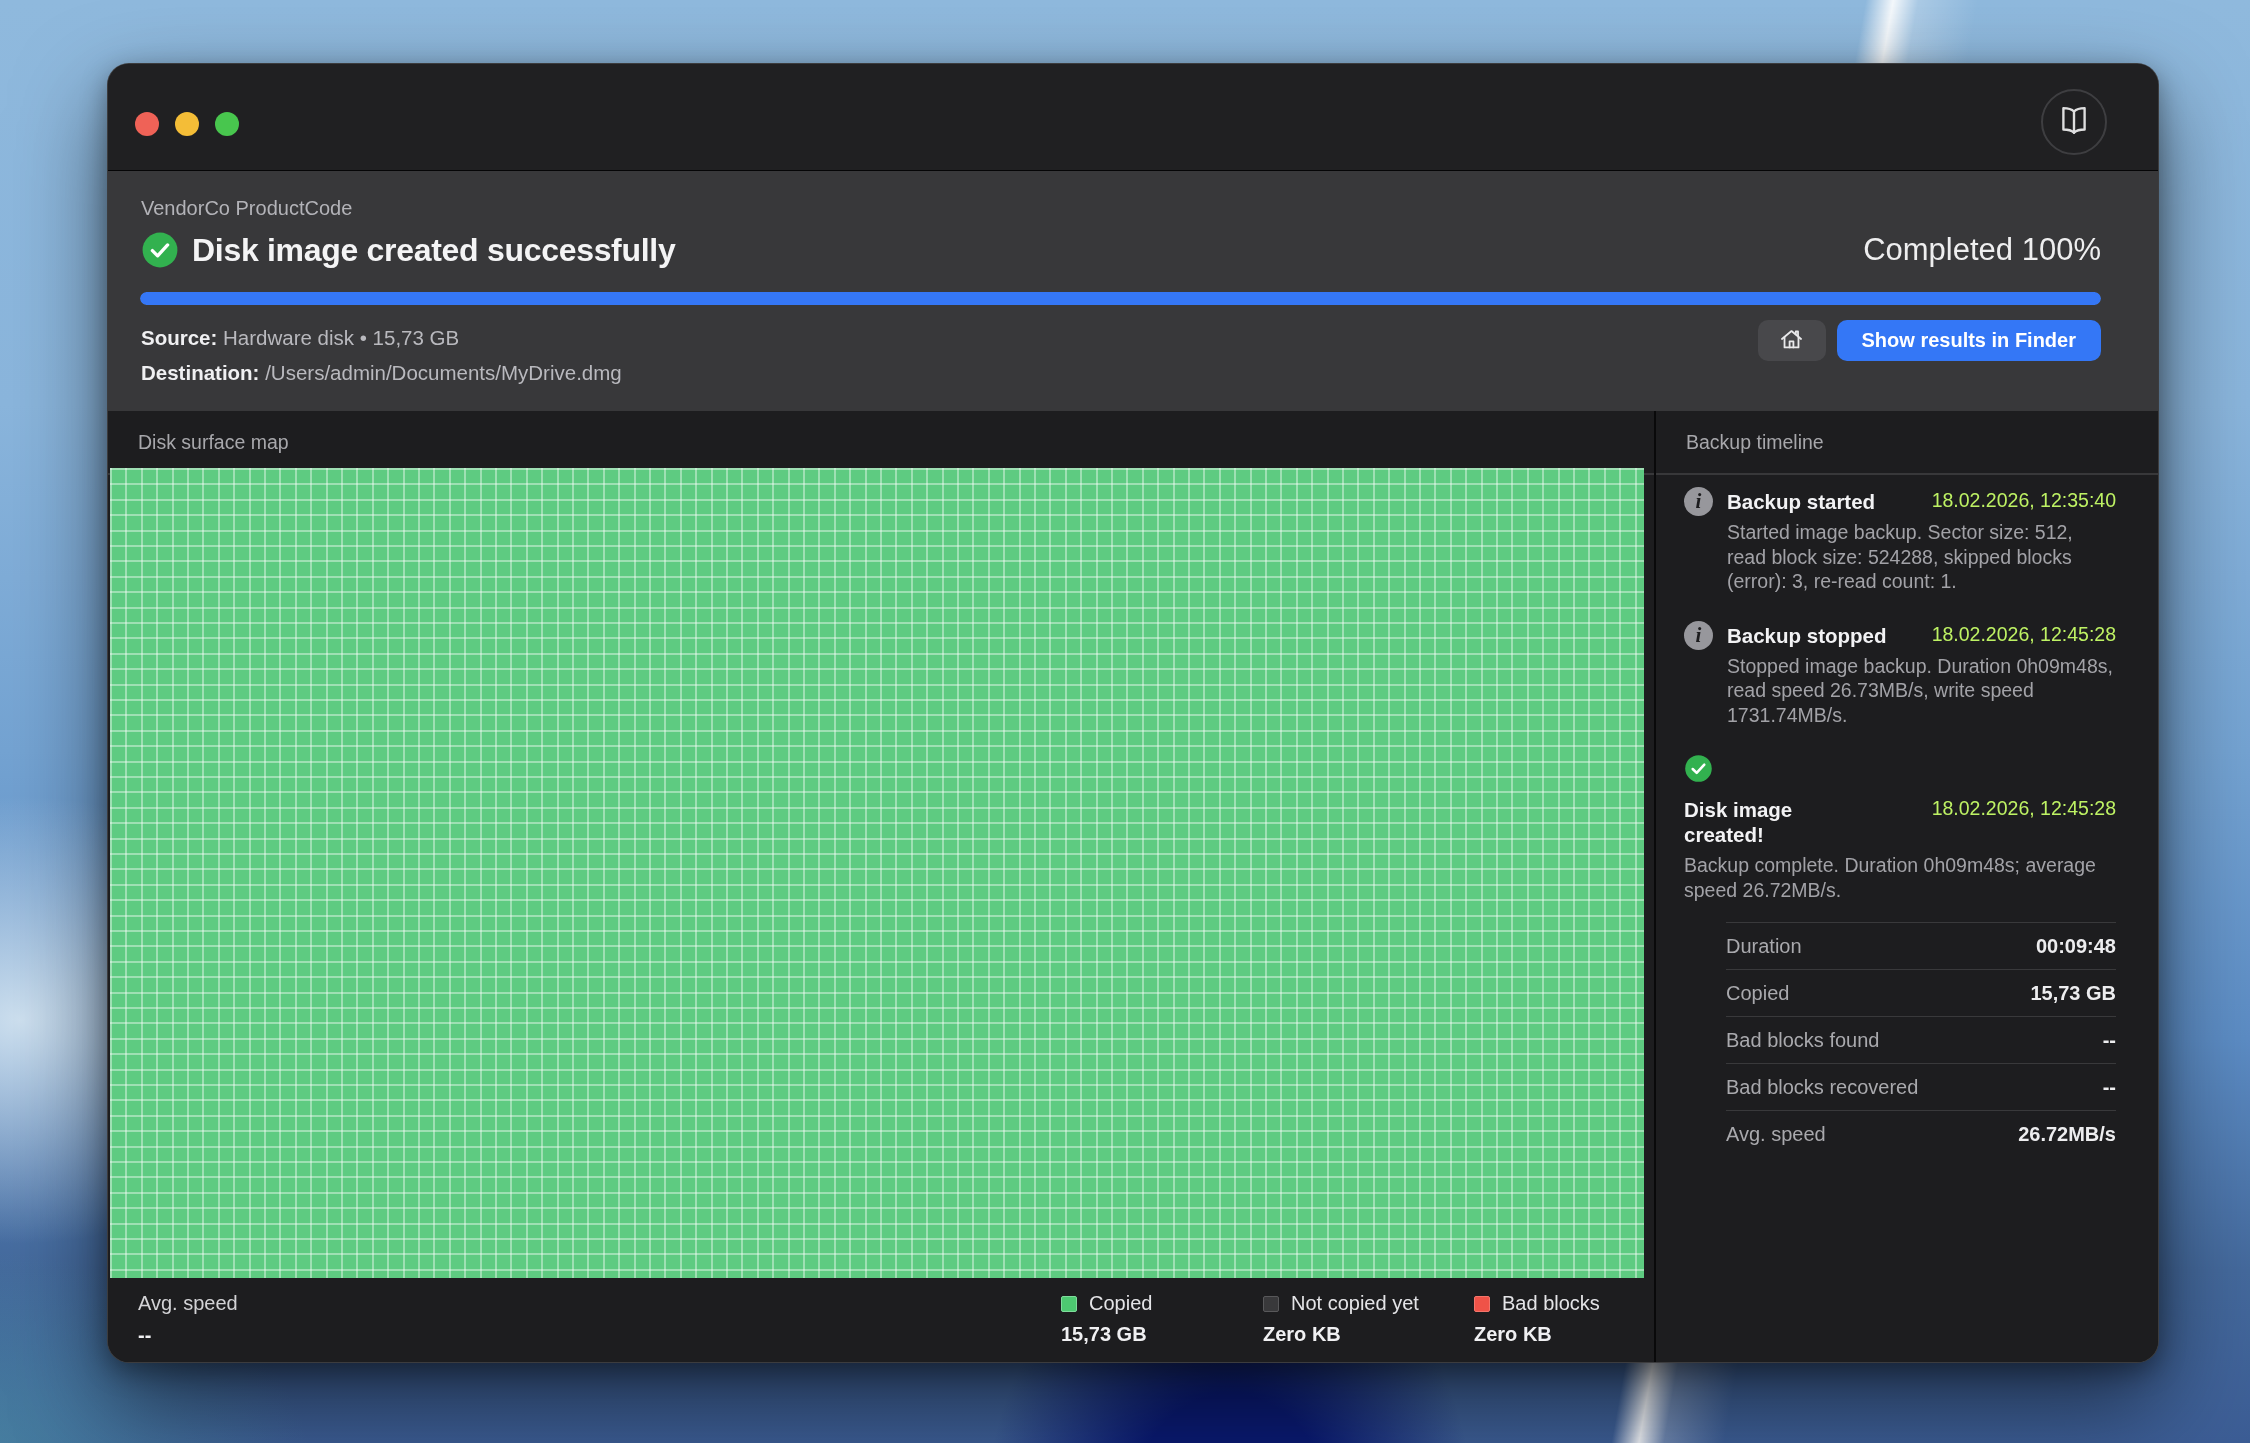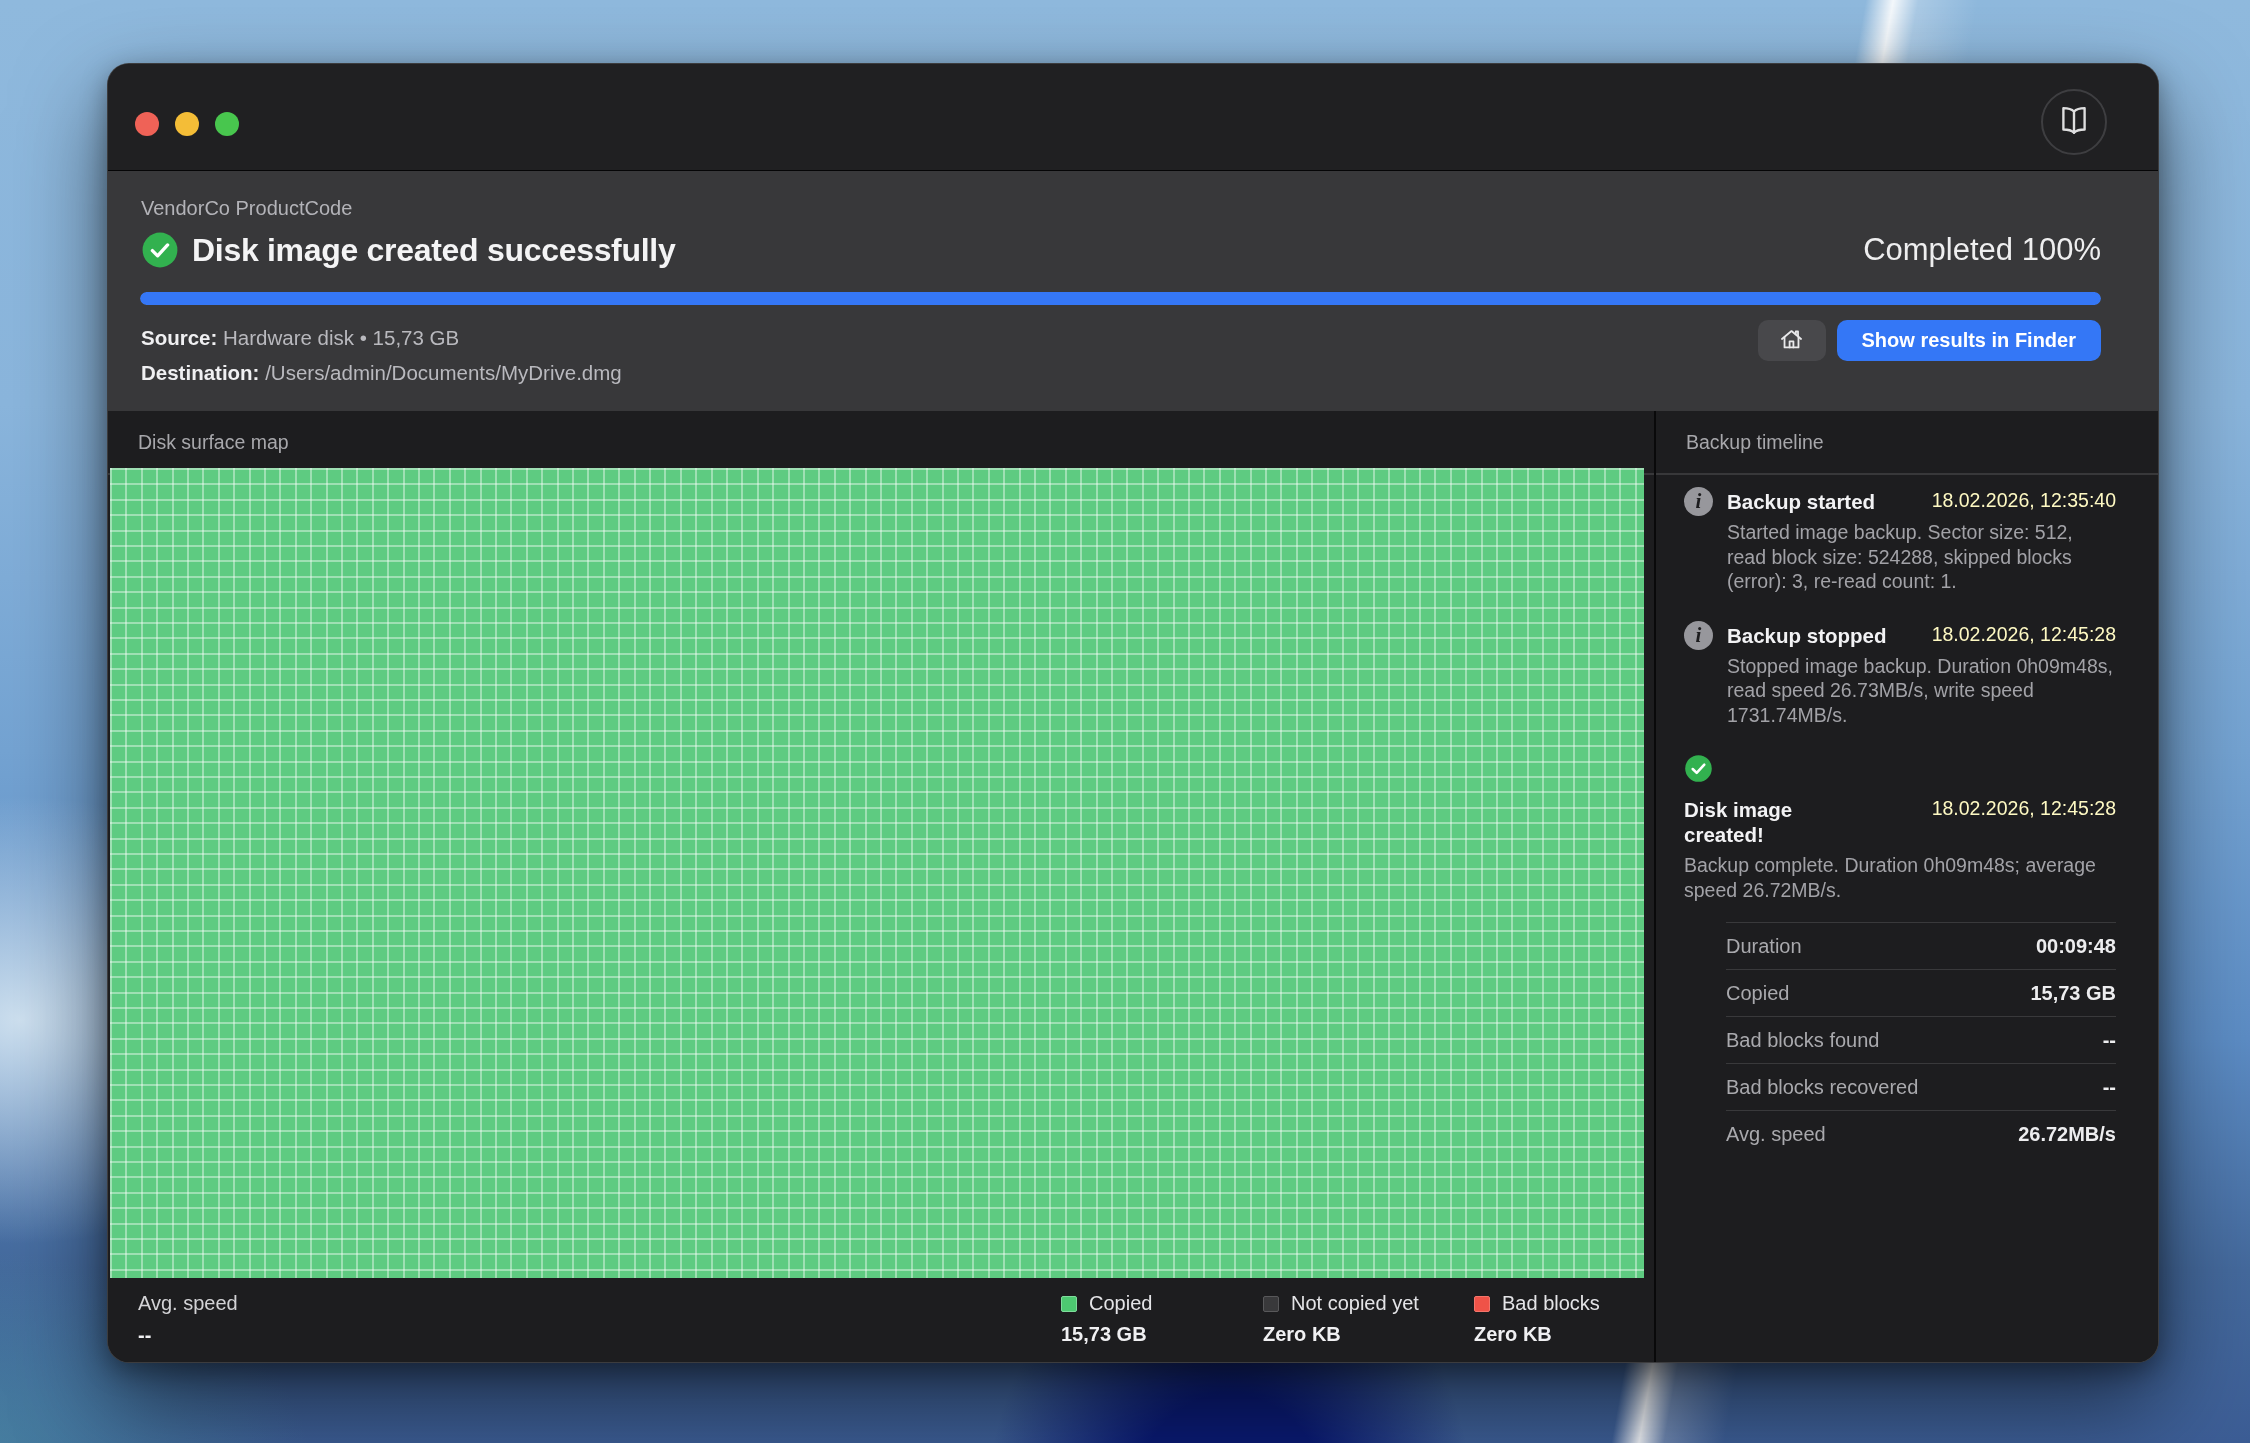--- a/index.html
+++ b/index.html
@@ -86,21 +86,21 @@
   
   .tl-content { padding:14px 42px 0 28px; }
   .event { display:flex; gap:14px; margin-bottom:29px; }
   .ev-icon { flex:0 0 auto; width:29px; height:29px; margin-top:-2px; }
   .info-circle { width:29px; height:29px; border-radius:50%; background:#97979c; color:#1d1d1f;
     font-family:"Liberation Serif", serif; font-style:italic; font-weight:bold; font-size:21px;
     display:flex; align-items:center; justify-content:center; }
   .ev-body { flex:1; min-width:0; }
   .ev-head { display:flex; justify-content:space-between; }
   .ev-title { font-size:20.5px; font-weight:bold; color:#f2f2f4; line-height:25px; max-width:175px; }
-  .ev-date { font-size:19.5px; color:#fef9c3; white-space:nowrap; }
+  .ev-date { font-size:19.5px; color:#bef264; white-space:nowrap; }
   .ev-desc { margin-top:6px; font-size:19.5px; line-height:24.5px; color:#a2a2a7; }
   .ev-3 { margin-bottom:20px;flex-direction:column; }
 
   .stats { margin-left:42px; }
   .stat-row { display:flex; justify-content:space-between; align-items:center; padding:11px 0; border-top:1.5px solid #39393b; min-height:47px; }
   .stat-label { font-size:20px; color:#a9a9ad; }
   .stat-value { font-size:20px; font-weight:bold; color:#ededef; }
 </style>
 </head>
 <body>

